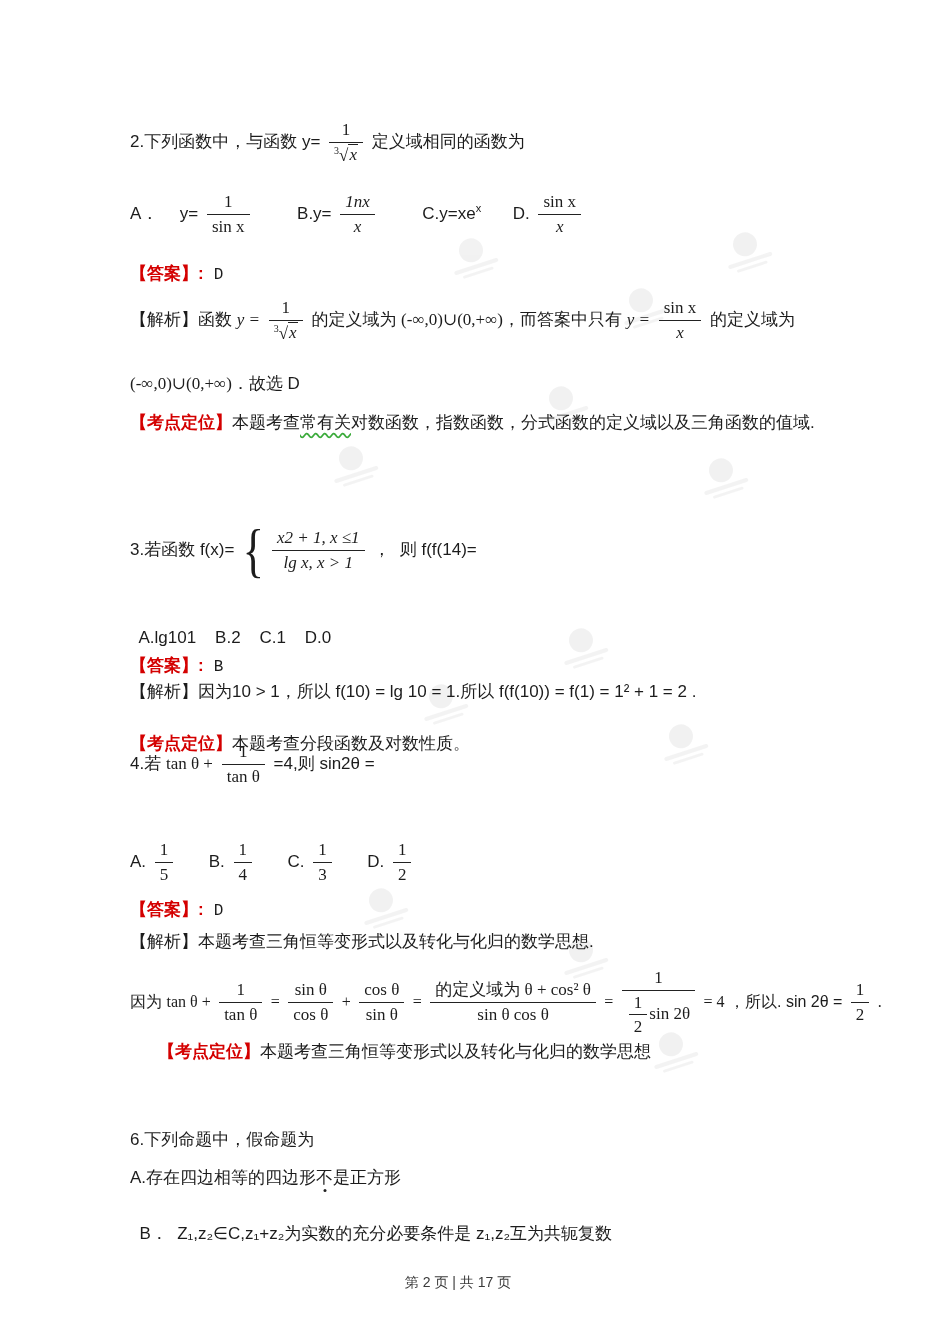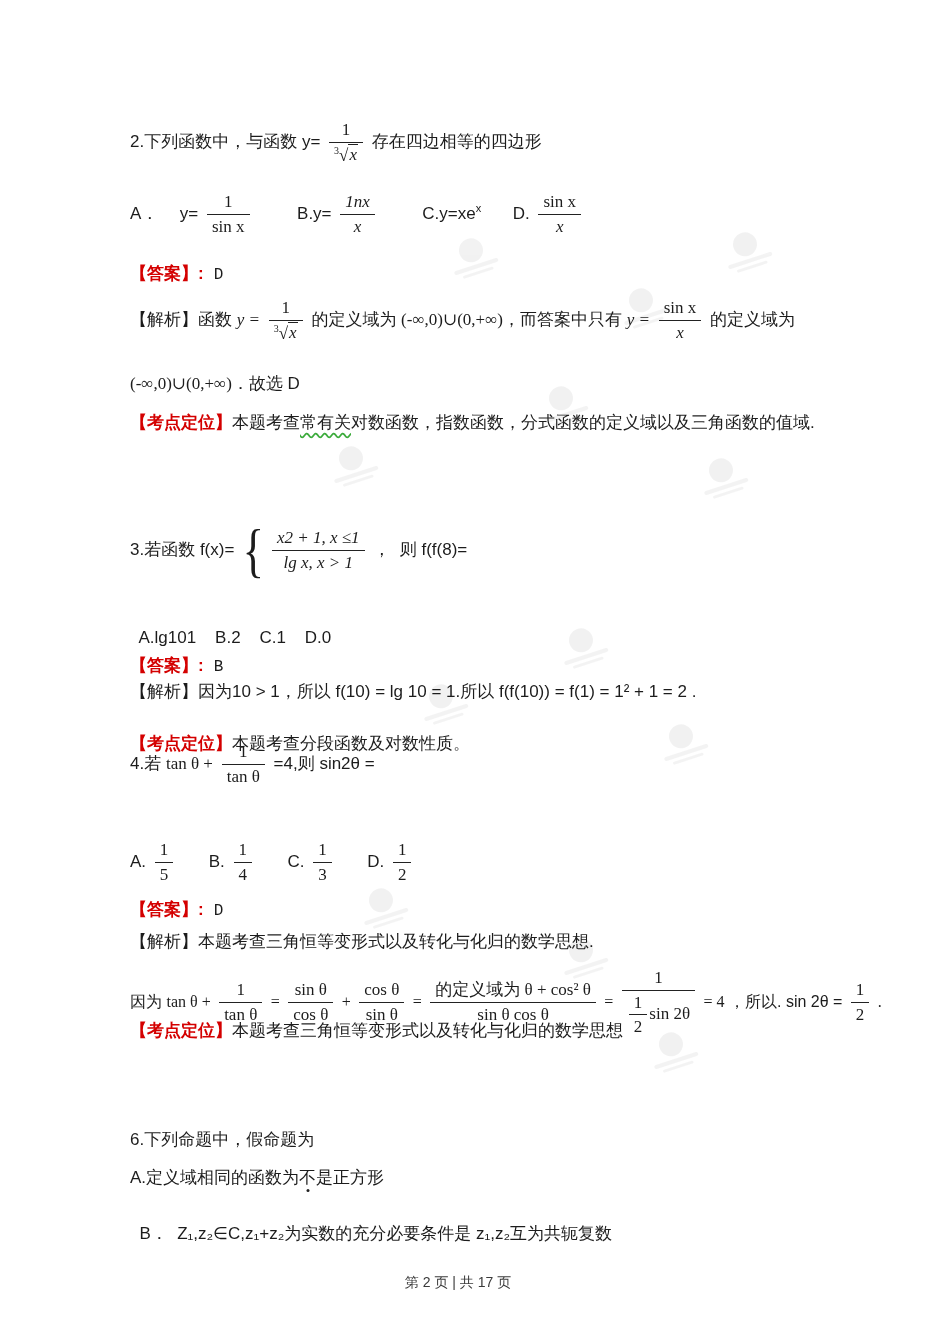--- a/index.html
+++ b/index.html
@@ -102,21 +102,21 @@
     <div class="bar"></div>
     <div class="bar2"></div>
   </div>
 
 <div class="line" style="top:120px;">
   <span>2.下列函数中，与函数 y=</span>
   <span class="frac">
     <span class="num">1</span>
     <span class="den"><sup class="ridx">3</sup><span class="rsym">√</span><span class="radicand mi">x</span></span>
   </span>
-  <span>存在四边相等的四边形</span>
+  <span>定义域相同的函数为</span>
 </div>
 
 <div class="line" style="top:192px;">
   <span>A．</span>
   <span style="display:inline-block;width:12px;"></span>
   <span>y=</span>
   <span class="frac">
     <span class="num">1</span>
     <span class="den">sin x</span>
   </span>
@@ -167,21 +167,21 @@
 
 <div class="line" style="top:525px;">
   <span>3.若函数 f(x)=</span>
   <span class="cases">
     <span class="brace">{</span>
     <span class="frac">
       <span class="num mi">x2 + 1, x ≤1</span>
       <span class="den mi">lg x, x &gt; 1</span>
     </span>
   </span>
-  <span class="pre">，  则 f(f(8)=</span>
+  <span class="pre">，  则 f(f(14)=</span>
 </div>
 
 <div class="line pre" style="top:608px;">
   <span>A.lg101    B.2    C.1    D.0</span>
 </div>
 
 <div class="line" style="top:654px;">
   <span class="red">【答案】:</span><span class="ansletter">B</span>
 </div>
 
@@ -239,30 +239,30 @@
   <span class="frac">
     <span class="num">1</span>
     <span class="den"><span class="frac"><span class="num">1</span><span class="den">2</span></span><span>sin 2θ</span></span>
   </span>
   <span class="math">= 4</span>
   <span>，所以. sin 2θ =</span>
   <span class="frac"><span class="num">1</span><span class="den">2</span></span>
   <span class="math">.</span>
 </div>
 
-<div class="line" style="top:1019px;">
+<div class="line" style="top:1040px;margin-left:28px;">
   <span class="red">【考点定位】</span><span>本题考查三角恒等变形式以及转化与化归的数学思想</span>
 </div>
 
 <div class="line" style="top:1128px;">
   <span>6.下列命题中，假命题为</span>
 </div>
 
 <div class="line" style="top:1166px;">
-  <span>A.定义域相同的函数为</span><span class="emph">不</span><span>是正方形</span>
+  <span>A.存在四边相等的四边形</span><span class="emph">不</span><span>是正方形</span>
 </div>
 
 <div class="line pre" style="top:1202px;">
   <span>B．  Z₁,z₂∈C,z₁+z₂为实数的充分必要条件是 z₁,z₂互为共轭复数</span>
 </div>
 
 <div class="footer" style="top:1274px;">
   <span>第 2 页 | 共 17 页</span>
 </div>
 

